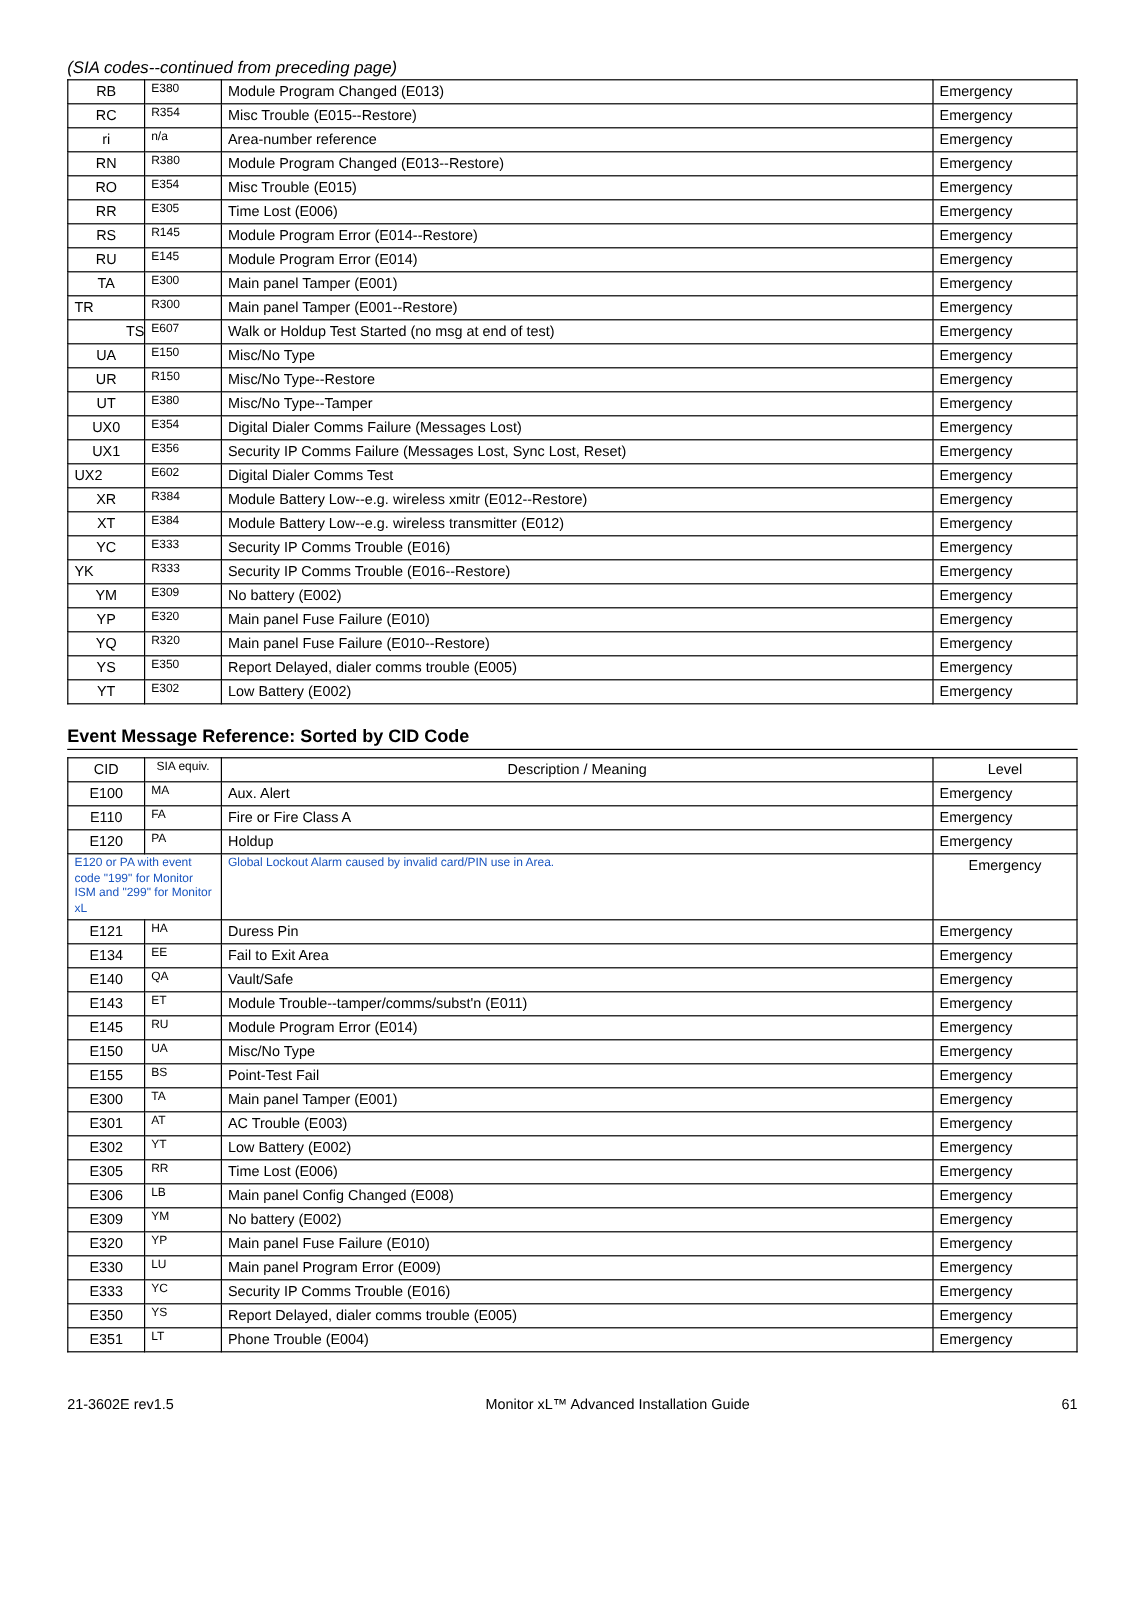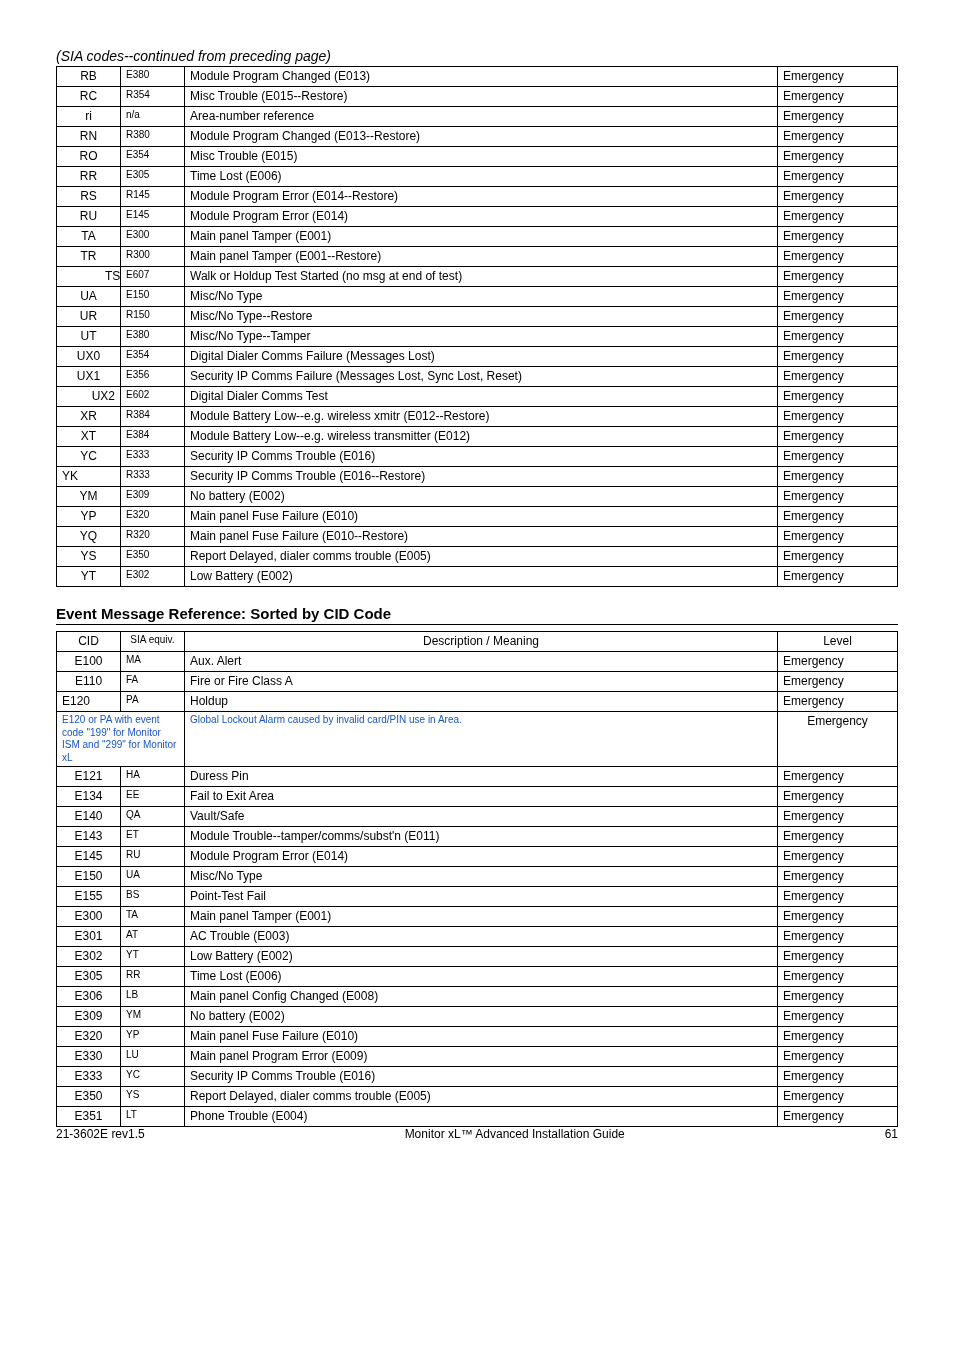--- a/index.html
+++ b/index.html
@@ -51,20 +51,21 @@
     font-size: 10px;
     color: #000;
   }
   .note-row td.colspan-left {
     
   }
   .note-row td.blue { color: #1a55c0; }
   .footer {
     display: flex;
     justify-content: space-between;
+    margin-top: 36px;
     font-size: 12px;
     gap: 31px;
   }
 </style>
 </head>
 <body>
 
 <div class="caption">(SIA codes--continued from preceding page)</div>
 
 <table>
@@ -123,21 +124,21 @@
         <td>Module Program Error (E014)</td>
         <td>Emergency</td>
       </tr>
       <tr>
         <td style="text-align: center;">TA</td>
         <td class="small">E300</td>
         <td>Main panel Tamper (E001)</td>
         <td>Emergency</td>
       </tr>
       <tr>
-        <td style="text-align: center; margin-left: 32px;">TR</td>
+        <td style=" margin-left: 32px;">TR</td>
         <td class="small">R300</td>
         <td>Main panel Tamper (E001--Restore)</td>
         <td>Emergency</td>
       </tr>
       <tr>
         <td style="text-align: center; padding-left: 48px;">TS</td>
         <td class="small">E607</td>
         <td>Walk or Holdup Test Started (no msg at end of test)</td>
         <td>Emergency</td>
       </tr>
@@ -165,21 +166,21 @@
         <td>Digital Dialer Comms Failure (Messages Lost)</td>
         <td>Emergency</td>
       </tr>
       <tr>
         <td style="text-align: center;">UX1</td>
         <td class="small">E356</td>
         <td>Security IP Comms Failure (Messages Lost, Sync Lost, Reset)</td>
         <td>Emergency</td>
       </tr>
       <tr>
-        <td style="text-align: right;">UX2</td>
+        <td style="text-align: left;">UX2</td>
         <td class="small">E602</td>
         <td>Digital Dialer Comms Test</td>
         <td>Emergency</td>
       </tr>
       <tr>
         <td style="text-align: center;">XR</td>
         <td class="small">R384</td>
         <td>Module Battery Low--e.g. wireless xmitr (E012--Restore)</td>
         <td>Emergency</td>
       </tr>
@@ -259,21 +260,21 @@
         <td>Aux. Alert</td>
         <td>Emergency</td>
       </tr>
       <tr>
         <td style="text-align: center;">E110</td>
         <td class="small">FA</td>
         <td>Fire or Fire Class A</td>
         <td>Emergency</td>
       </tr>
       <tr>
-        <td style=" margin-top: 23px;">E120</td>
+        <td style="text-align: center; margin-top: 23px;">E120</td>
         <td class="small">PA</td>
         <td>Holdup</td>
         <td>Emergency</td>
       </tr>
       <tr class="note-row">
         <td colspan="2" class="colspan-left blue">E120 or PA with event code "199" for Monitor ISM and "299" for Monitor xL</td>
         <td class="blue">Global Lockout Alarm caused by invalid card/PIN use in Area.</td>
         <td style="font-size: 12px; text-align: center;">Emergency</td>
       </tr>
       <tr>

